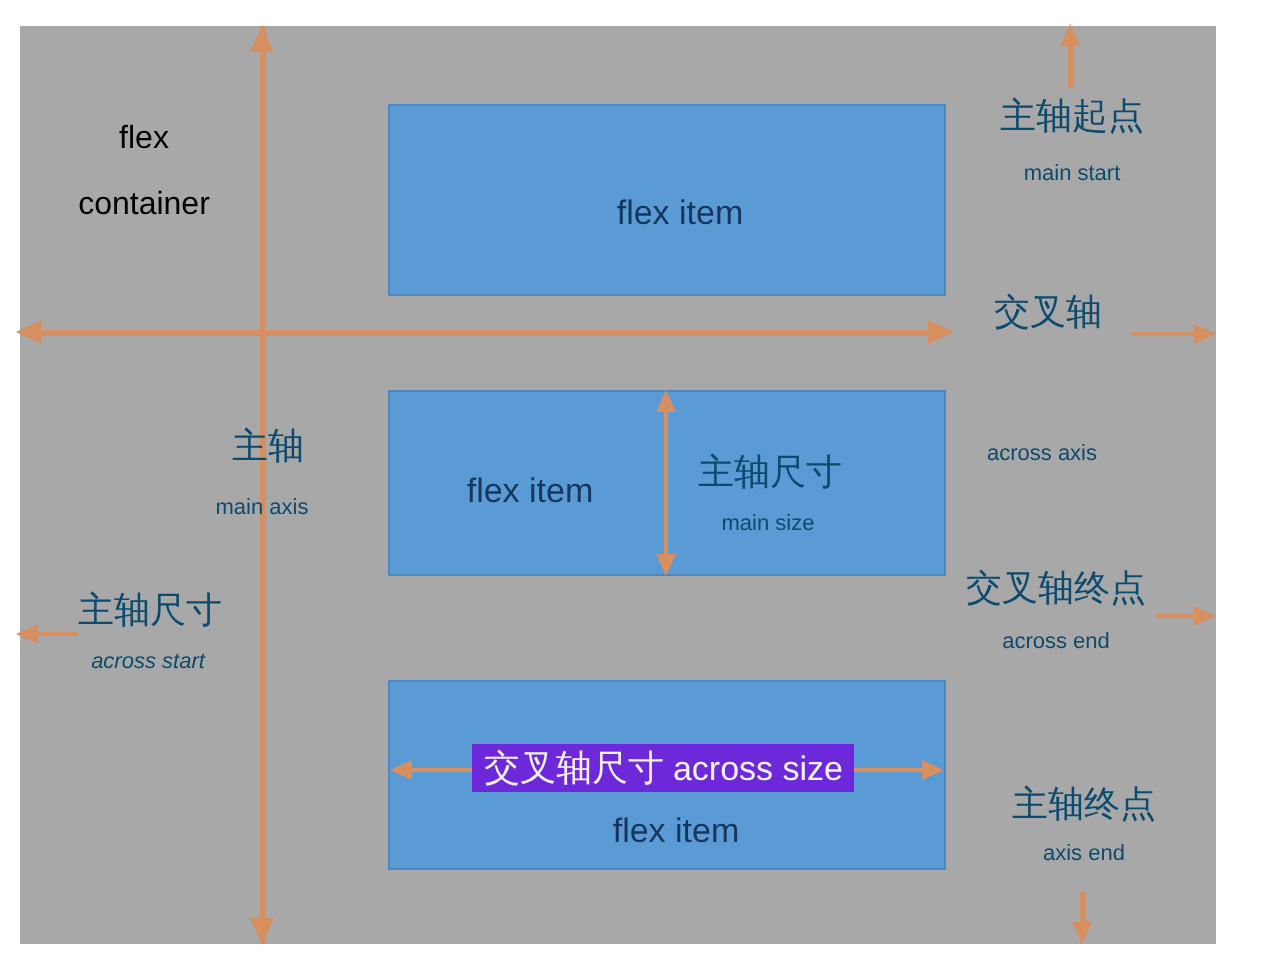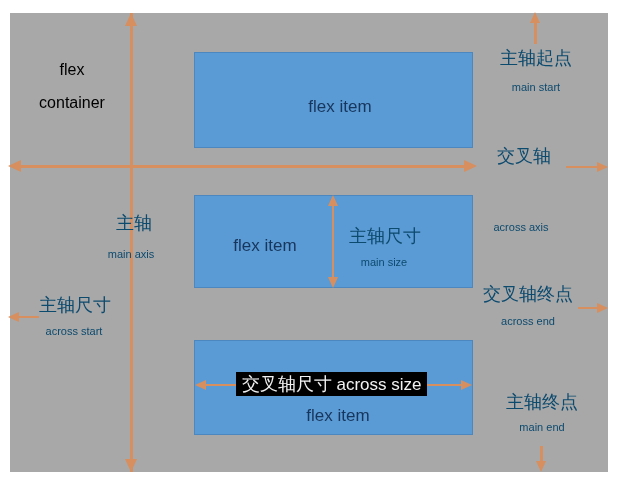--- a/index.html
+++ b/index.html
@@ -28,21 +28,21 @@
   .sm.ah-right { border-top-width:5px; border-bottom-width:5px; border-left-width:11px; }
 
   
   .lbl { position:absolute; color:#0c4a6e; text-align:center; white-space:nowrap; width:100px; }
   .zh { font-size:18px; }
   .en { font-size:11px;text-align:center; }
   .dark { color:#000000; font-size:16px; }
   .item-label { position:absolute; color:#17365d; font-size:17px; text-align:center; white-space:nowrap; width:100px; }
   .cross-size-label {
     position:absolute; left:236px; top:372px; color:#f2f2f2; white-space:nowrap;
-    background:#000000; padding:0 6px; z-index:3;
+    background:#6d28d9; padding:0 6px; z-index:3;
   }
   .cross-size-label .zh-part { font-size:18px; }
   .cross-size-label .en-part { font-size:17px; }
 </style>
 </head>
 <body>
 
 <div class="stage">
 
   <div class="gray-container"></div>
@@ -96,24 +96,24 @@
   <div class="lbl zh" style="left:486px; top:46px;">主轴起点</div>
   <div class="lbl en" style="left:486px; top:81px;">main start</div>
 
   <div class="lbl zh" style="left:474px; top:144px;">交叉轴</div>
   <div class="lbl en" style="left:471px; top:177px;margin-top:44px;">across axis</div>
 
   <div class="lbl zh" style="left:84px; top:211px;">主轴</div>
   <div class="lbl en" style="left:81px; top:248px;">main axis</div>
 
   <div class="lbl zh" style="left:25px; top:293px;">主轴尺寸</div>
-  <div class="lbl en" style="left:24px; top:325px;">across start</div>
+  <div class="lbl en" style="left:24px; top:325px;font-style:italic;">across start</div>
 
   <div class="lbl en" style="left:334px; top:256px; z-index:2;">main size</div>
   <div class="lbl zh" style="left:335px; top:224px; z-index:2;">主轴尺寸</div>
 
   <div class="lbl en" style="left:478px; top:315px;">across end</div>
   <div class="lbl zh" style="left:478px; top:282px;">交叉轴终点</div>
 
   <div class="lbl zh" style="left:492px; top:390px;">主轴终点</div>
-  <div class="lbl en" style="left:492px; top:421px;">main end</div>
+  <div class="lbl en" style="left:492px; top:421px;">axis end</div>
 
 </div>
 
 </body></html>

